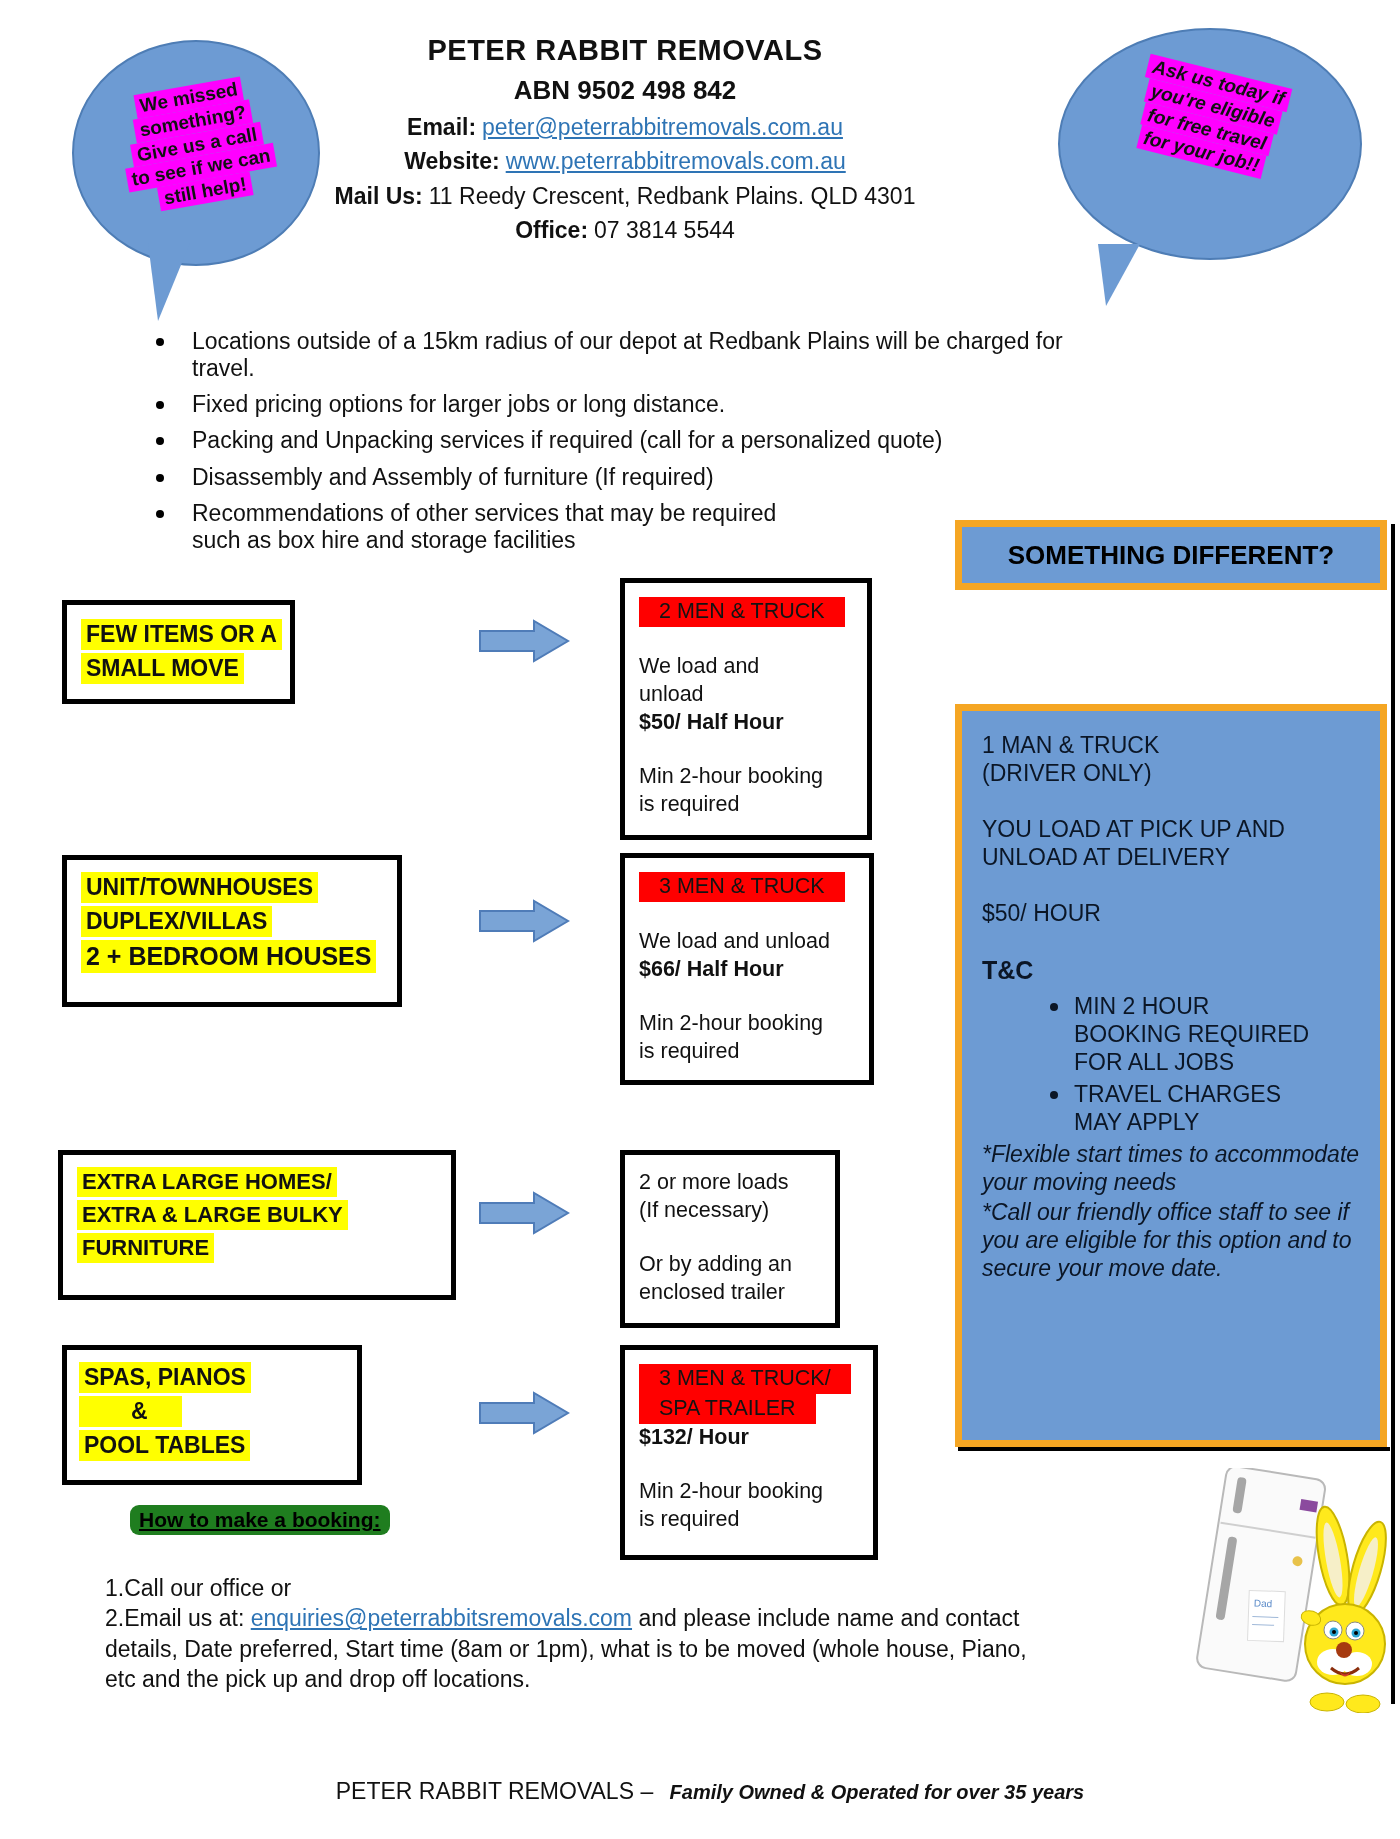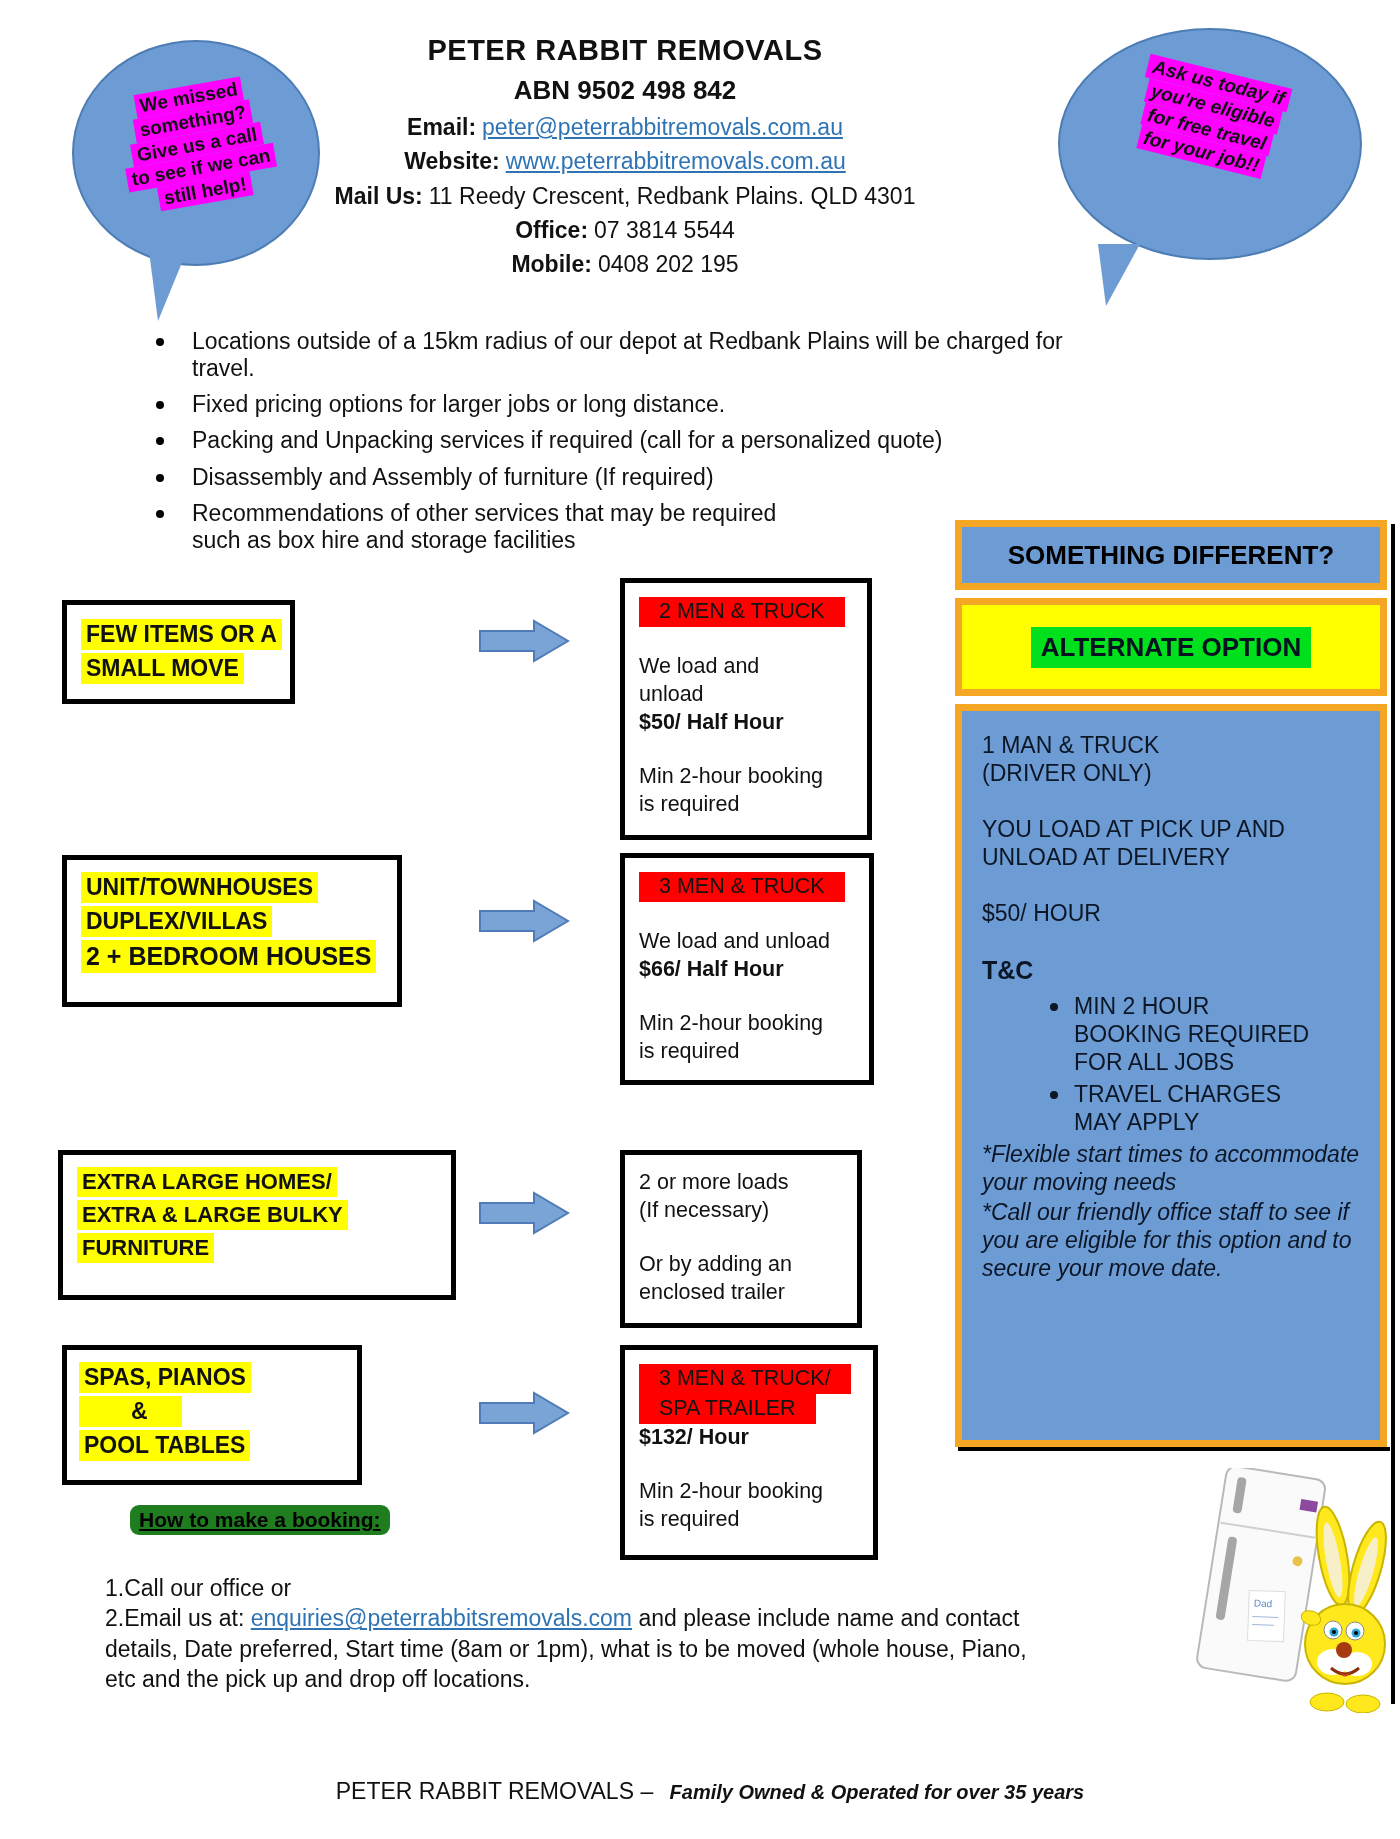--- a/index.html
+++ b/index.html
@@ -41,21 +41,21 @@
   
   .arrow{position:absolute;width:92px;height:46px;}
   
   .mbox{position:absolute;border:5px solid #000;background:#fff;box-sizing:border-box;padding:14px 14px;font-size:21.5px;line-height:1.3;}
   .mbox .red-hl .hl{display:block;width:max-content;background:#FF0000;color:#131313;padding:1px 20px;}
   .mbox .body{white-space:pre-line;}
   .mbox .price{font-weight:bold;white-space:pre-line;}
   .mbox .gap{height:26px;}
   .mb1{left:620px;top:578px;width:252px;height:262px;}
   .mb2{left:620px;top:853px;width:254px;height:232px;}
-  .mb3{left:620px;top:1150px;width:242px;height:178px;}
+  .mb3{left:620px;top:1150px;width:220px;height:178px;}
   .mb4{left:620px;top:1345px;width:258px;height:215px;}
   
   .sb-title{position:absolute;left:955px;top:520px;width:432px;height:70px;background:#6D9BD3;border:7px solid #F5A623;box-sizing:border-box;display:flex;align-items:center;justify-content:center;font-size:26px;font-weight:bold;color:#000000;}
   .sb-alt{position:absolute;left:955px;top:598px;width:432px;height:98px;background:#FFFF00;border:7px solid #F5A623;box-sizing:border-box;display:flex;align-items:center;justify-content:center;}
   .sb-alt .green{background:#00E01C;font-size:26px;font-weight:bold;padding:5px 10px;color:#06121f;}
   .sb-main{position:absolute;left:955px;top:704px;width:432px;height:743px;background:#6D9BD3;border:7px solid #F5A623;box-sizing:border-box;padding:20px 16px 0 20px;font-size:23px;color:#0b1626;line-height:1.22;}
   .sb-main p{margin:0 0 28px 0;white-space:pre-line;}
   .sb-main .tc{font-weight:bold;font-size:25px;margin-bottom:6px;}
   .sb-main ul{margin:0 0 4px 0;padding-left:92px;list-style:none;}
   .sb-main li{position:relative;white-space:pre-line;margin-bottom:4px;}
@@ -85,23 +85,20 @@
     </div>
     <div class="cline">
       <span class="lbl">Website:</span><a class="doclink" href="#">www.peterrabbitremovals.com.au</a>
     </div>
     <div class="cline">
       <span class="lbl">Mail Us:</span><span>11 Reedy Crescent, Redbank Plains. QLD 4301</span>
     </div>
     <div class="cline">
       <span class="lbl">Office:</span><span>07 3814 5544</span>
     </div>
-    <div class="cline">
-      <span class="lbl">Mobile:</span><span>0408 202 195</span>
-    </div>
   </div>
 
   <div class="bubble bubble-left"></div>
   <div class="tail tail-left"></div>
   <div class="bubble-text bt-left">
       <span class="hl">We missed</span>
       <span class="hl">something?</span>
       <span class="hl">Give us a call</span>
       <span class="hl">to see if we can</span>
       <span class="hl">still help!</span>
@@ -205,23 +202,20 @@
       </div>
     <div class="price">$132/ Hour</div>
     <div class="gap"></div>
     <div class="body">Min 2-hour booking
 is required</div>
   </div>
 
   <div class="sb-vline"></div>
   <div class="sb-hline"></div>
   <div class="sb-title">SOMETHING DIFFERENT?</div>
-  <div class="sb-alt">
-    <span class="green">ALTERNATE OPTION</span>
-  </div>
   <div class="sb-main">
     <p>1 MAN &amp; TRUCK
 (DRIVER ONLY)</p>
     <p>YOU LOAD AT PICK UP AND
 UNLOAD AT DELIVERY</p>
     <p>$50/ HOUR</p>
     <div class="tc">T&amp;C</div>
     <ul>
         <li>MIN 2 HOUR
 BOOKING REQUIRED

